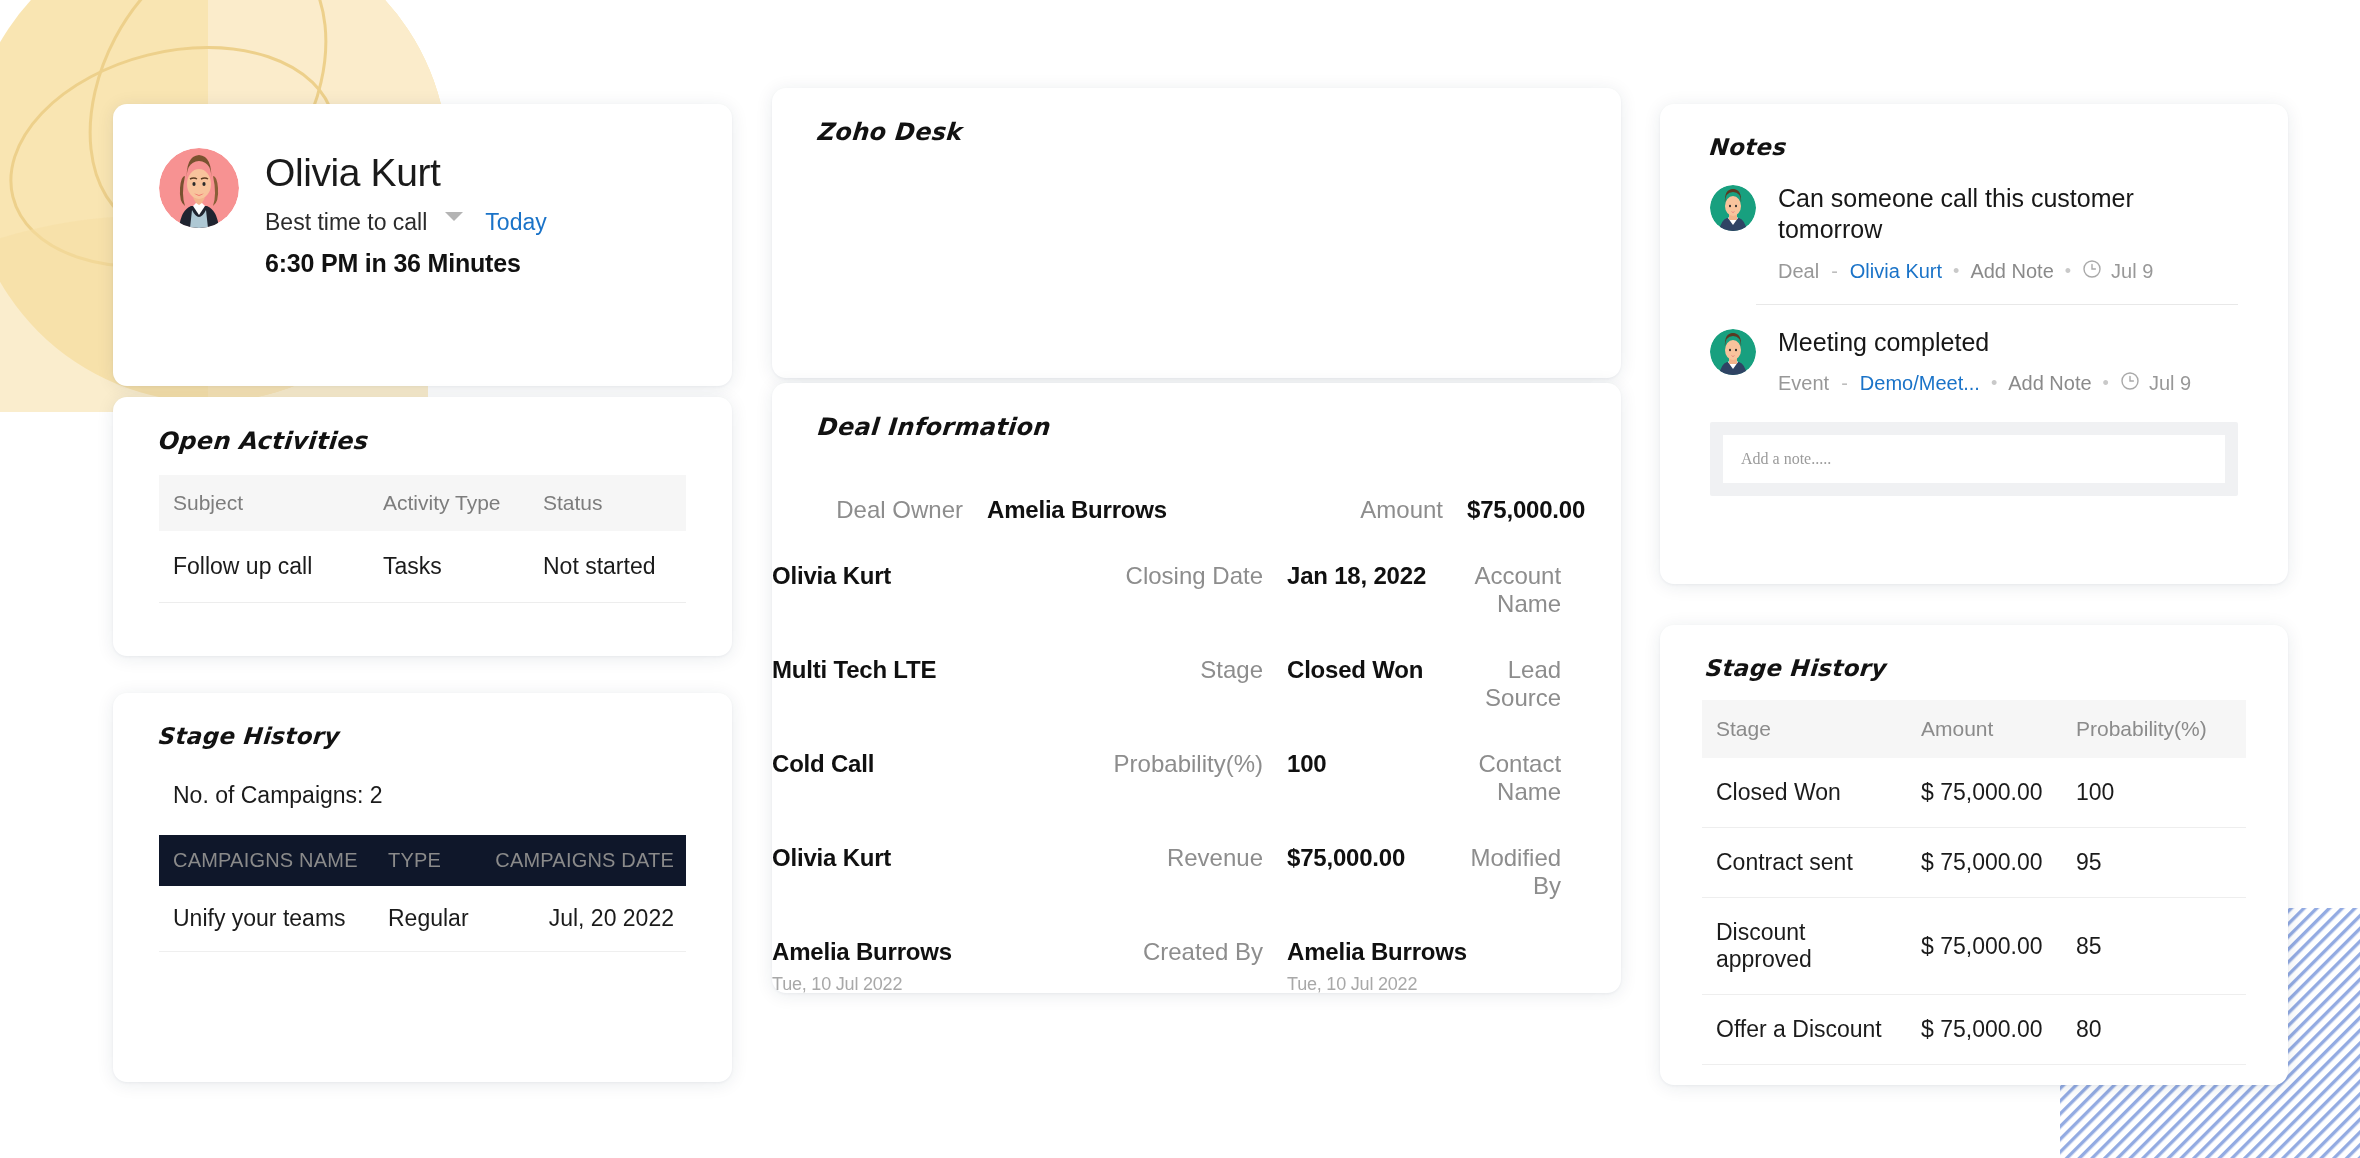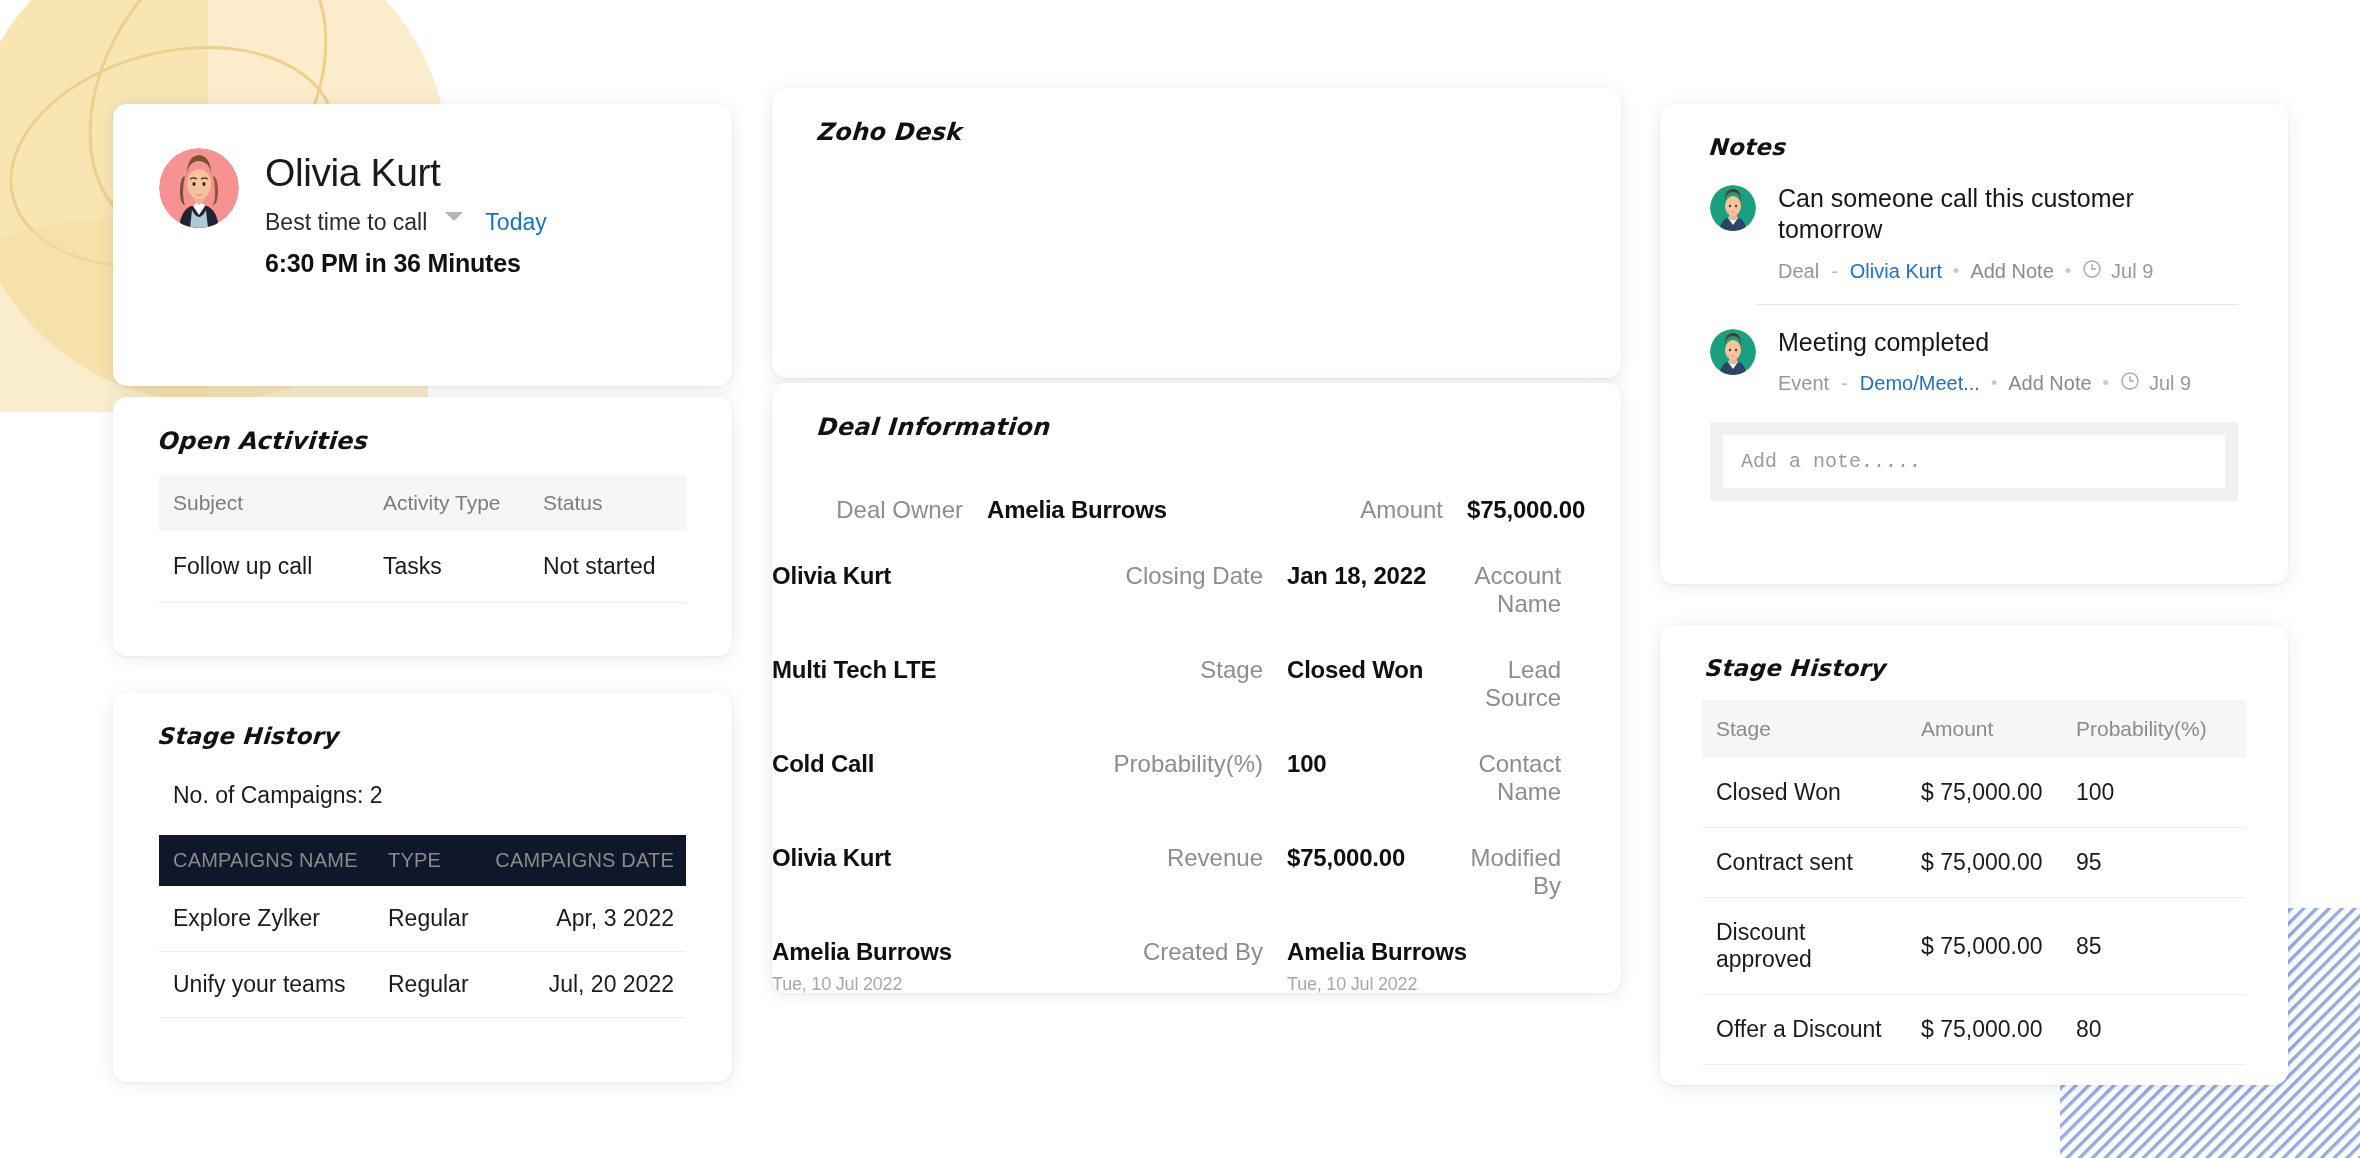--- a/index.html
+++ b/index.html
@@ -156,22 +156,22 @@
   .note-meta .m-sep { margin: 0 12px; color: #bdbdbd; }
   .note-meta .m-dot { margin: 0 11px; color: #c9c9c9; font-size: 18px; }
   .note-meta .m-link { color: #1a73c8; cursor: pointer; }
   .note-meta .m-action { color: #8a8a8a; cursor: pointer; }
   .clock-icon { display: inline-block; margin-right: 9px; vertical-align: -3px; }
   .note-divider { height: 1px; background: #e8e8e8; margin: 20px 50px 0 96px; }
 
   .note-input-wrap { margin: 26px 50px 0 50px; background: #f0f1f3; padding: 13px; border-radius: 2px; }
   .note-input {
     width: 100%; border: 0; outline: none; background: #ffffff;
-    font-family: Liberation Mono, monospace;
-    font-size: 20px; color: #8c8c8c; padding: 15px 18px;
+    font-family: Liberation Serif, serif;
+    font-size: 16px; color: #8c8c8c; padding: 15px 18px;
   }
   .note-input::placeholder { color: #9b9b9b; }
 
   table.stage-tbl { width: calc(100% - 84px); margin: 18px 42px 0 42px; border-collapse: collapse; }
   table.stage-tbl thead th {
     background: #f6f6f6; text-align: left; font-weight: 400; color: #8b8b8b;
     font-size: 21px; padding: 17px 0 17px 14px;
   }
   table.stage-tbl tbody td {
     font-size: 23px; color: #1b1b1b; padding: 21px 0 21px 14px; border-bottom: 1px solid #eeeeee;
@@ -265,25 +265,20 @@
     <table class="campaigns">
       <thead>
         <tr>
           <th style="width:215px">CAMPAIGNS NAME</th>
           <th style="width:105px">TYPE</th>
           <th class="r">CAMPAIGNS DATE</th>
         </tr>
       </thead>
       <tbody>
         <tr>
-          <td class="link">Explore Zylker</td>
-          <td>Regular</td>
-          <td class="r">Apr, 3 2022</td>
-        </tr>
-        <tr>
           <td class="link">Unify your teams</td>
           <td>Regular</td>
           <td class="r">Jul, 20 2022</td>
         </tr>
       </tbody>
     </table>
   </div>
 
   <div class="card" id="desk-card">
     <div class="card-head">

